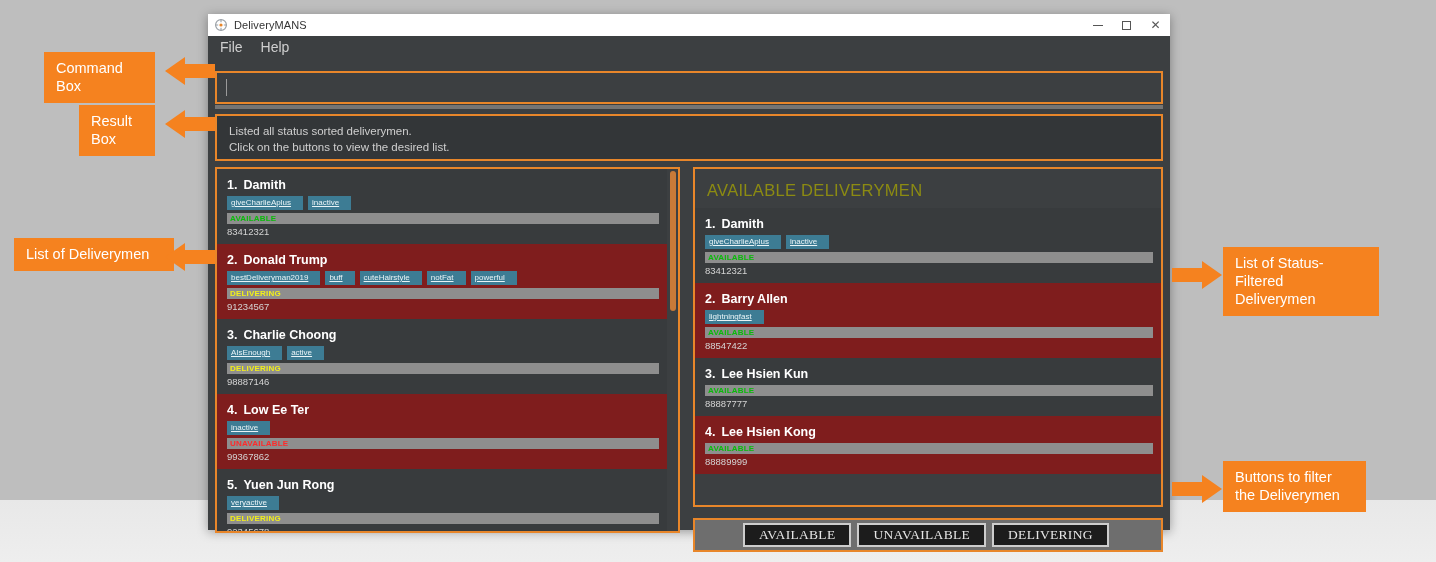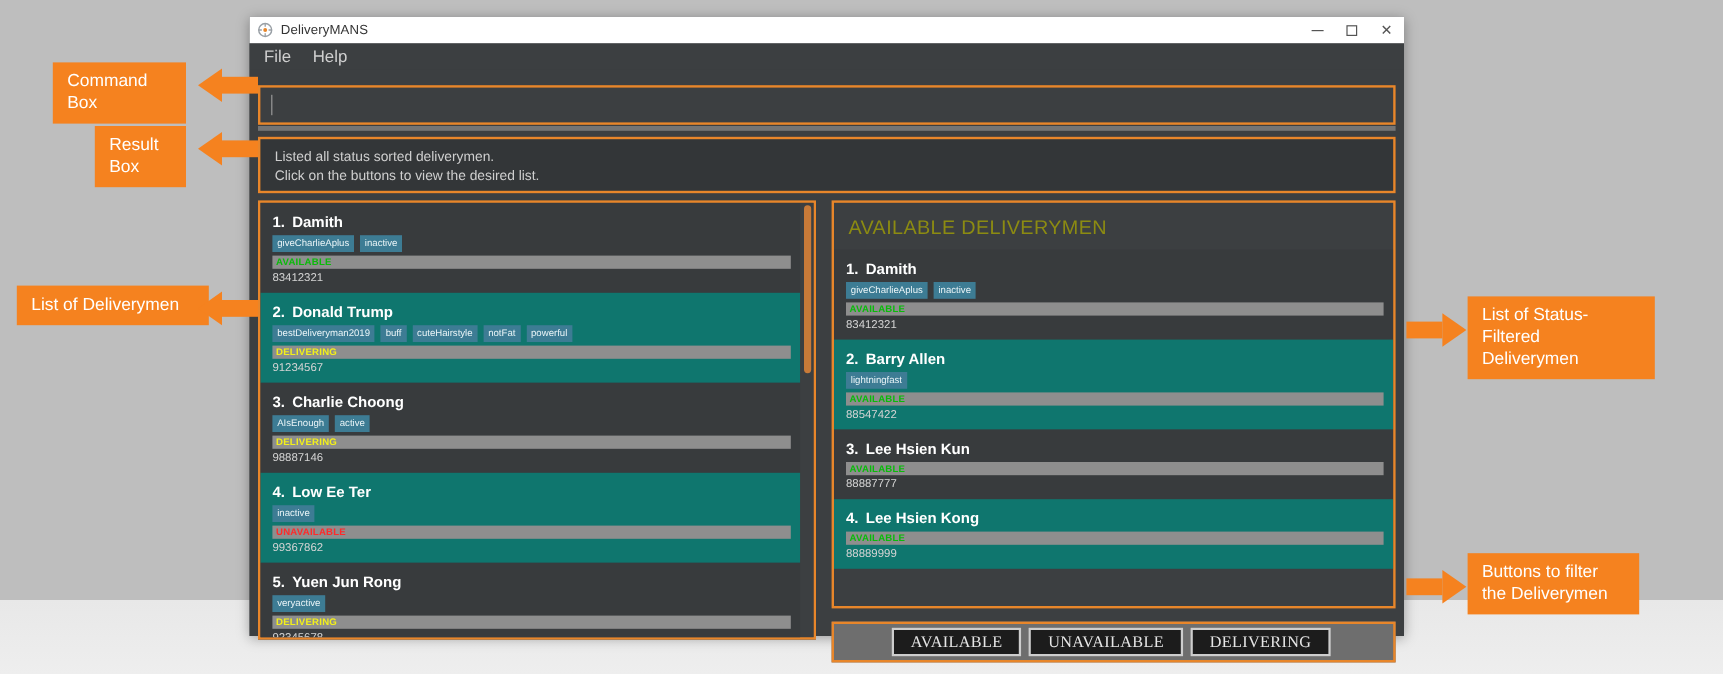--- a/index.html
+++ b/index.html
@@ -148,37 +148,38 @@
   .right-list {
     position: relative;
   }
 
   
   .card {
     padding: 9px 8px 7px 10px;
     position: relative;
   }
   .card.odd  { background: #383b3d; }
-  .card.even { background: #0f766e; }
+  .card.even { background: #7f1d1d; }
   .card-name {
     font-size: 12.5px; color: #ffffff; font-weight: bold;
     margin-bottom: 4px;
     white-space: nowrap;
   }
   .card-name .idx { margin-right: 6px; }
   .tags {
     display: flex; gap: 5px; margin-bottom: 3px; flex-wrap: nowrap;
   }
   .tag {
     background: #3d7c94;
     color: #e9f4f7;
     font-size: 8px;
-    padding: 2px 4px 2px 4px;
+    padding: 2px 12px 2px 4px;
     line-height: 10px;
     white-space: nowrap;
+    text-decoration: underline;
   }
   .status-bar {
     background: #8e8e8e;
     height: 11px;
     display: flex; align-items: center;
     padding-left: 3px;
     margin-bottom: 2px;
   }
   .status-text {
     font-size: 8px; font-weight: bold; line-height: 9px;

